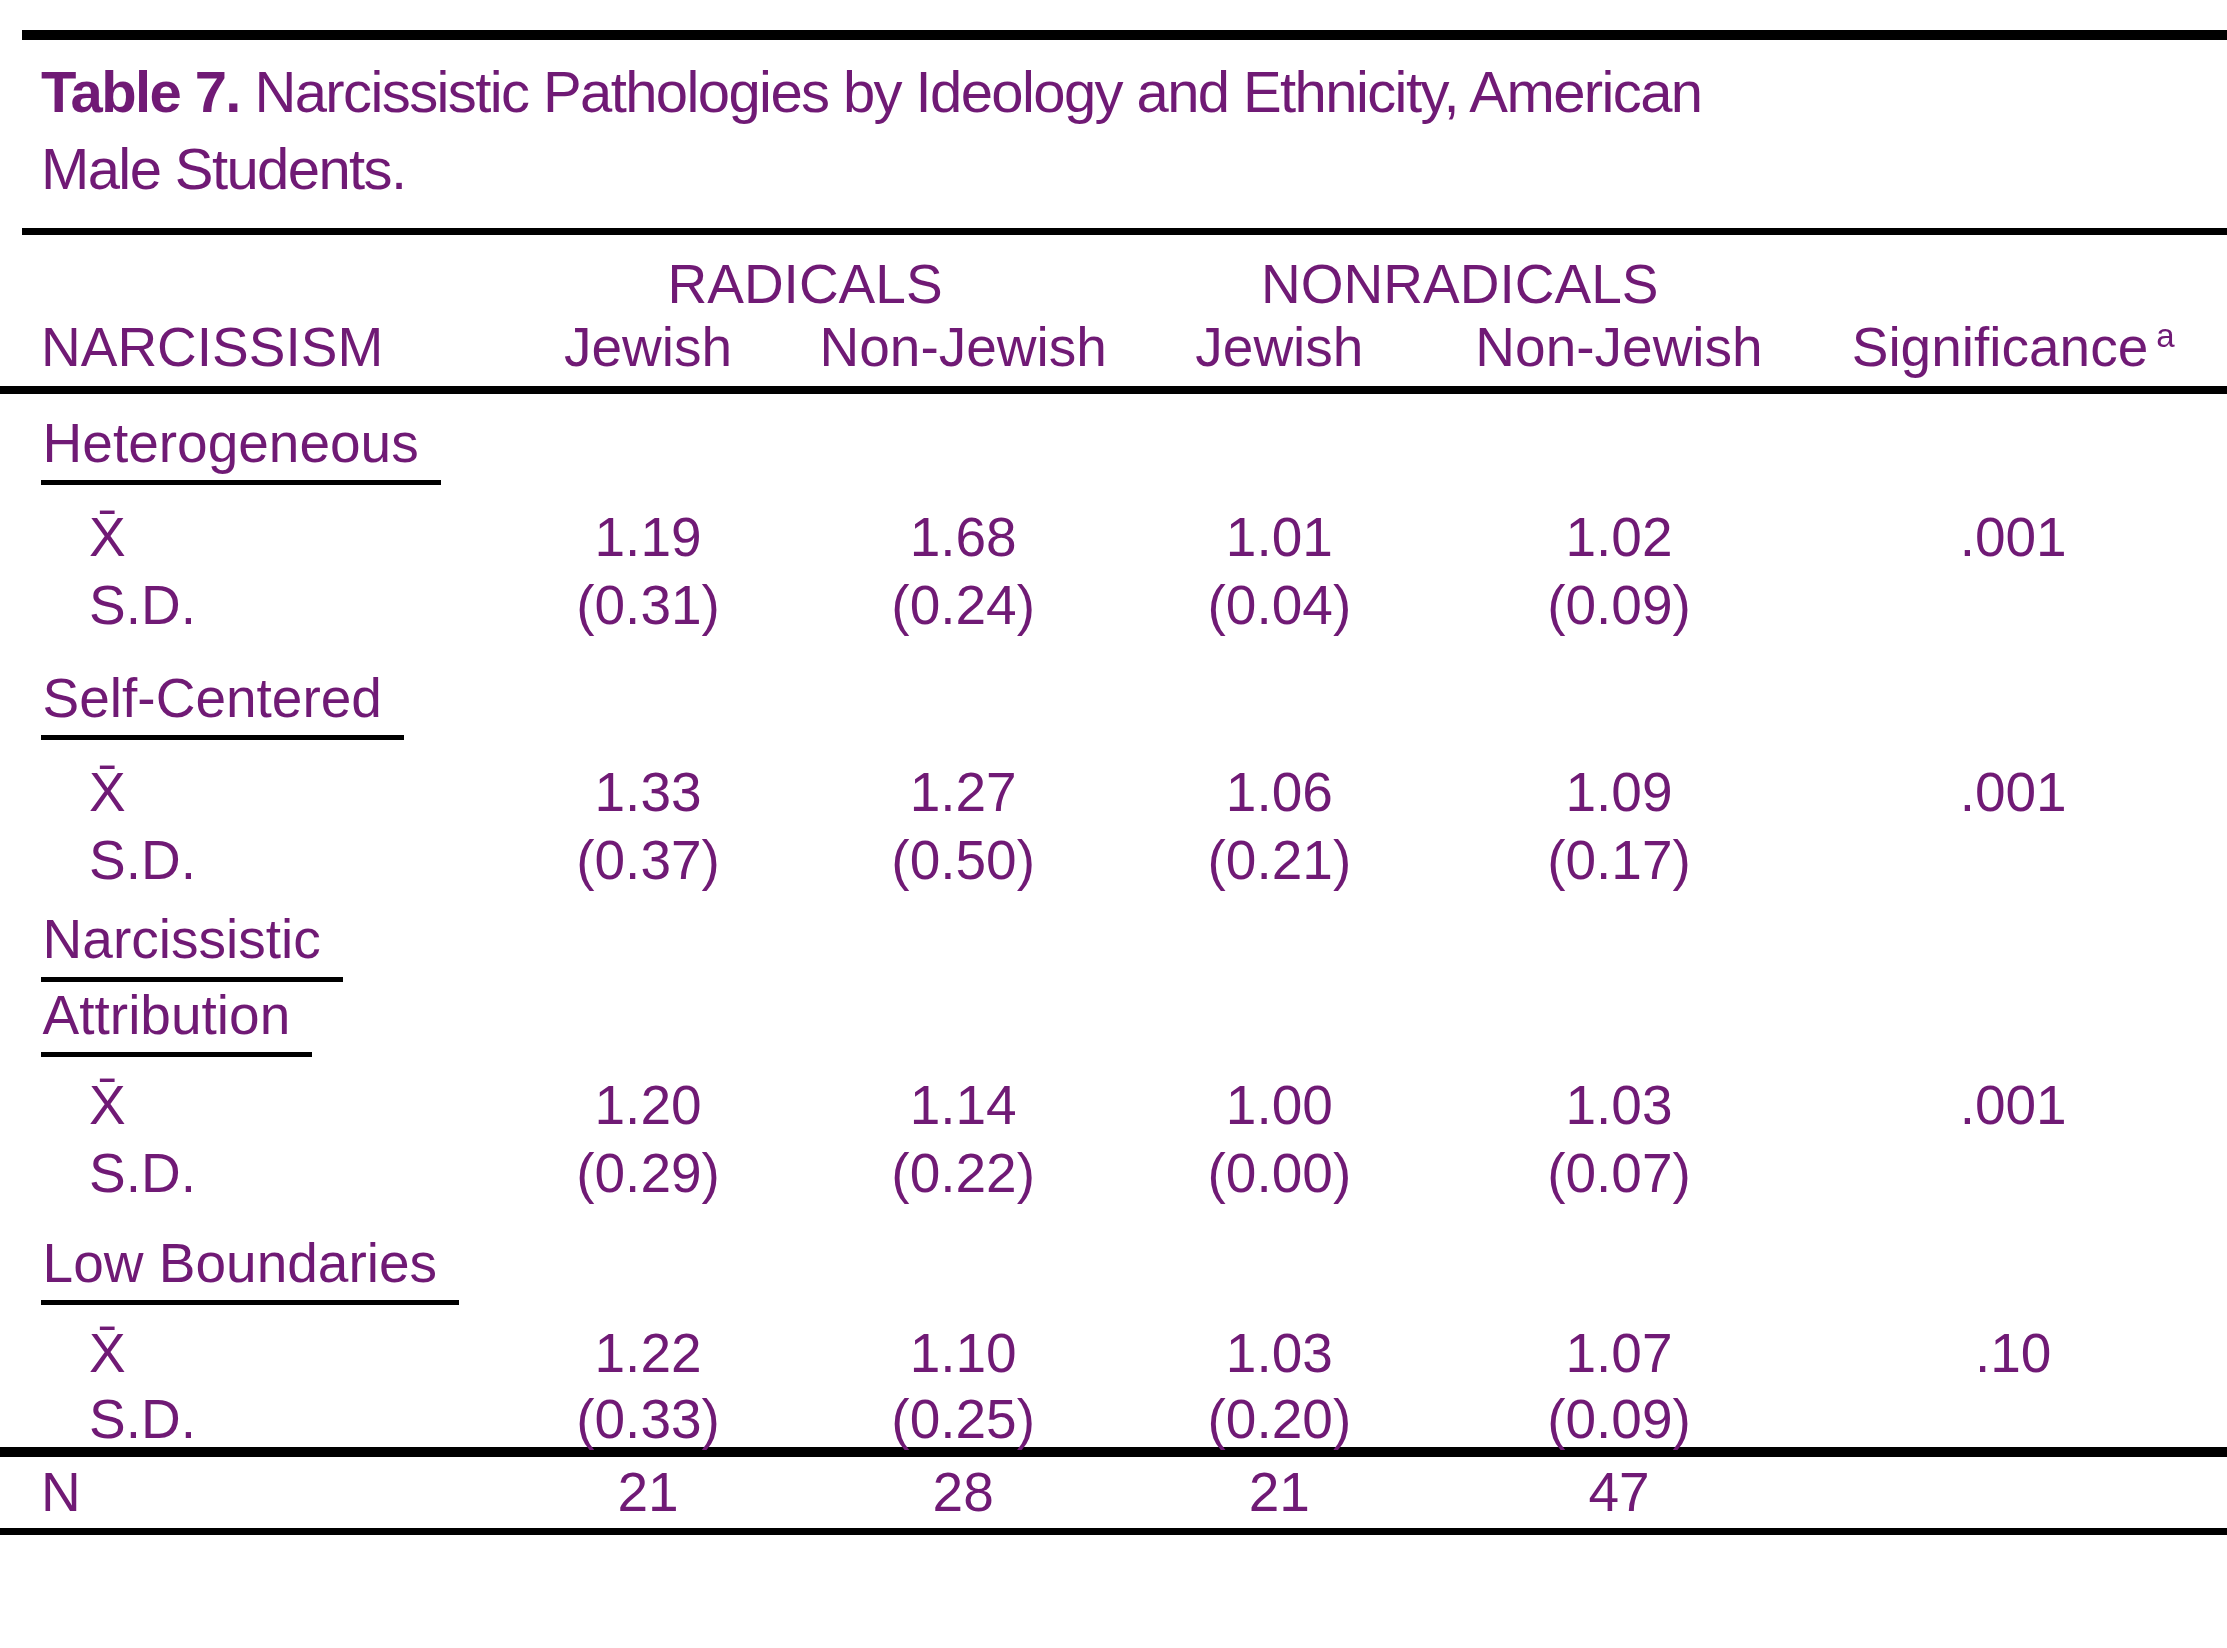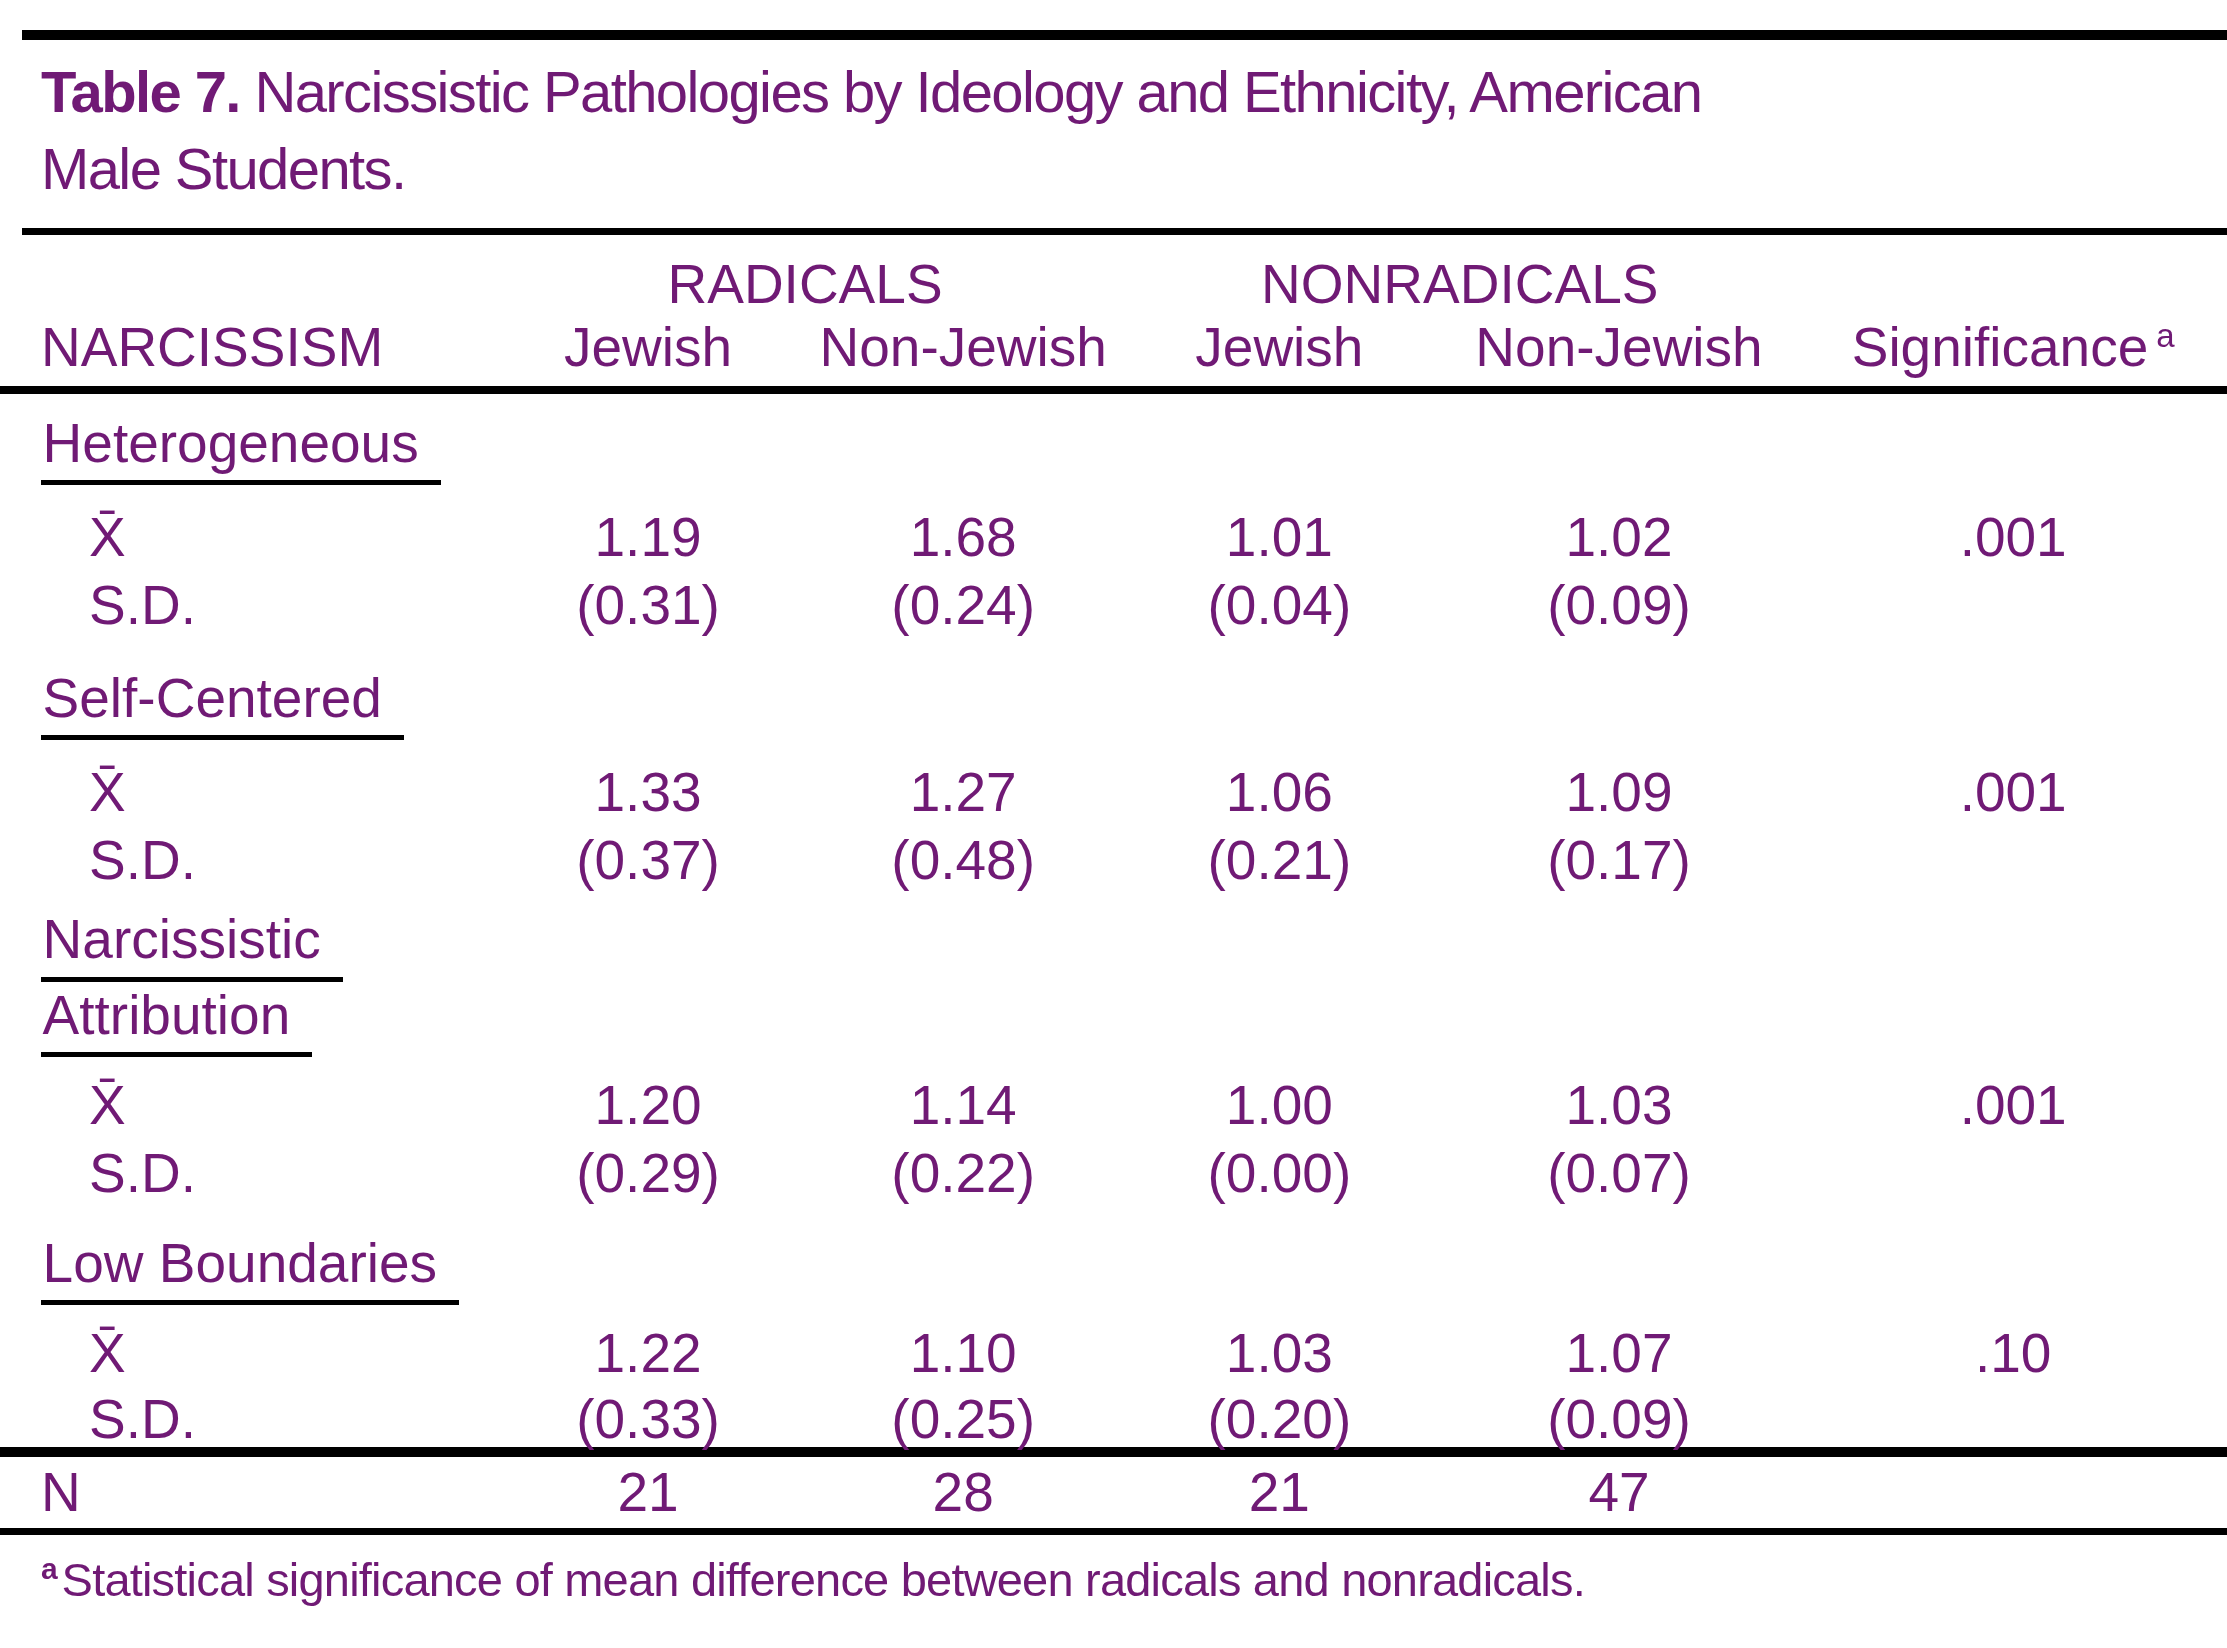--- a/index.html
+++ b/index.html
@@ -154,21 +154,21 @@
       <td class="stat">X̄</td>
       <td class="c">1.33</td>
       <td class="c">1.27</td>
       <td class="c">1.06</td>
       <td class="c">1.09</td>
       <td class="c">.001</td>
     </tr>
     <tr class="sd">
       <td class="stat">S.D.</td>
       <td class="c">(0.37)</td>
-      <td class="c">(0.48)</td>
+      <td class="c">(0.50)</td>
       <td class="c">(0.21)</td>
       <td class="c">(0.17)</td>
       <td></td>
     </tr>
 
     <tr class="sect3">
       <td class="rowhead" colspan="6">
         <div><span class="ul">Narcissistic</span></div>
         <div><span class="ul ul2">Attribution</span></div>
       </td>
@@ -214,18 +214,15 @@
       <td class="rowhead">N</td>
       <td class="c">21</td>
       <td class="c">28</td>
       <td class="c">21</td>
       <td class="c">47</td>
       <td></td>
     </tr>
   </tbody>
     </table>
 
-  <div class="footnote">
-    <sup>a</sup><span>Statistical significance of mean difference between radicals and nonradicals.</span>
-  </div>
 
 </div>
 
 
 </body></html>

